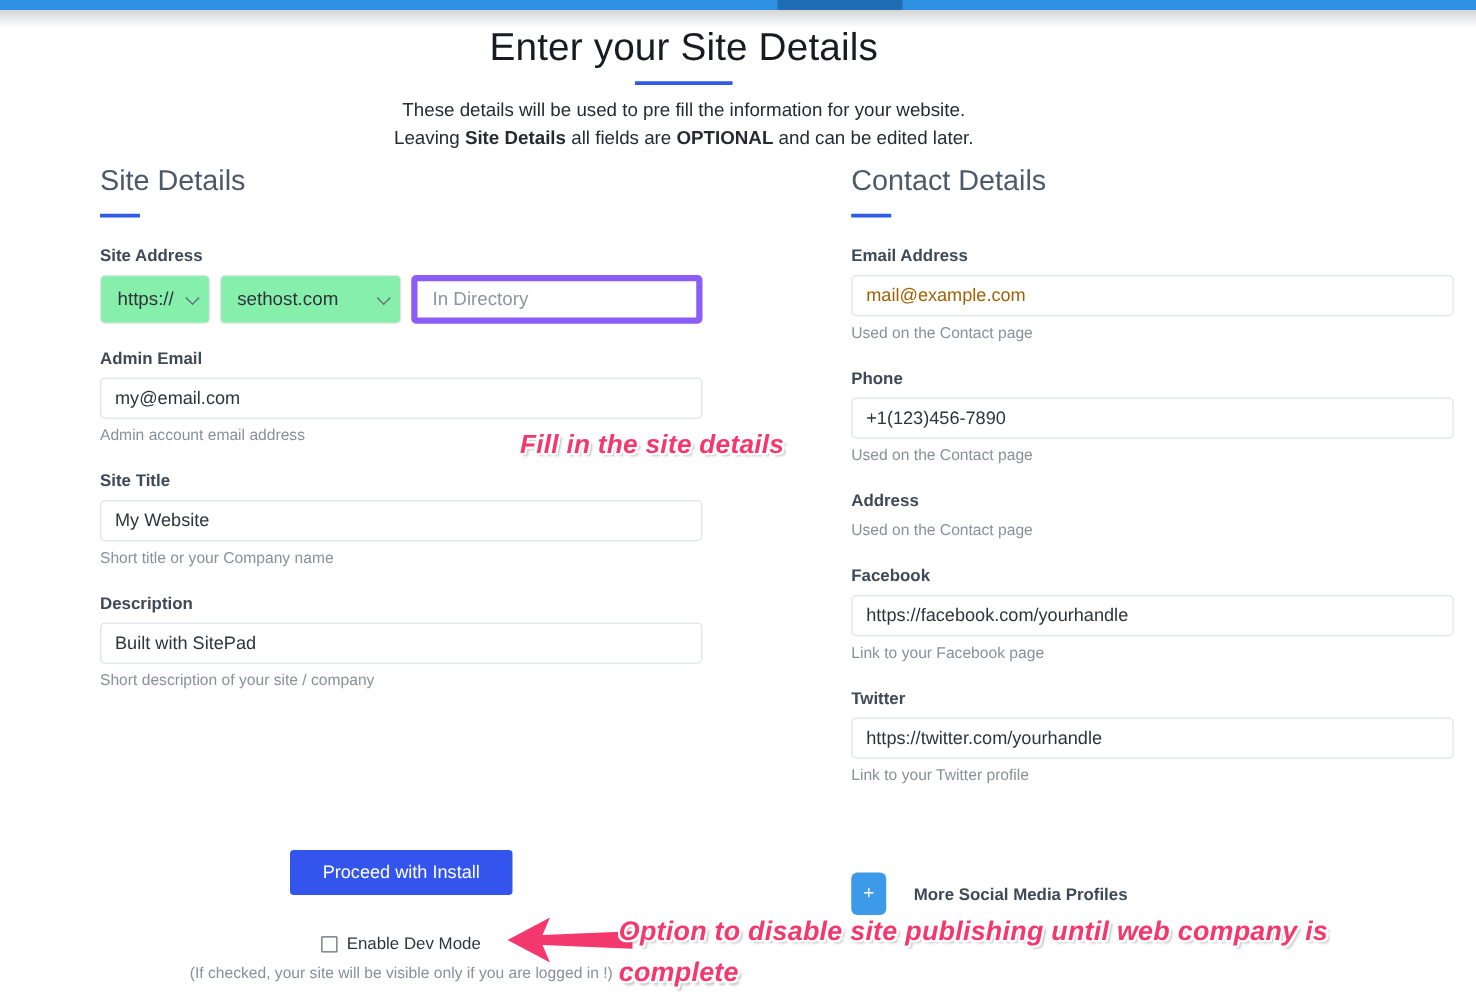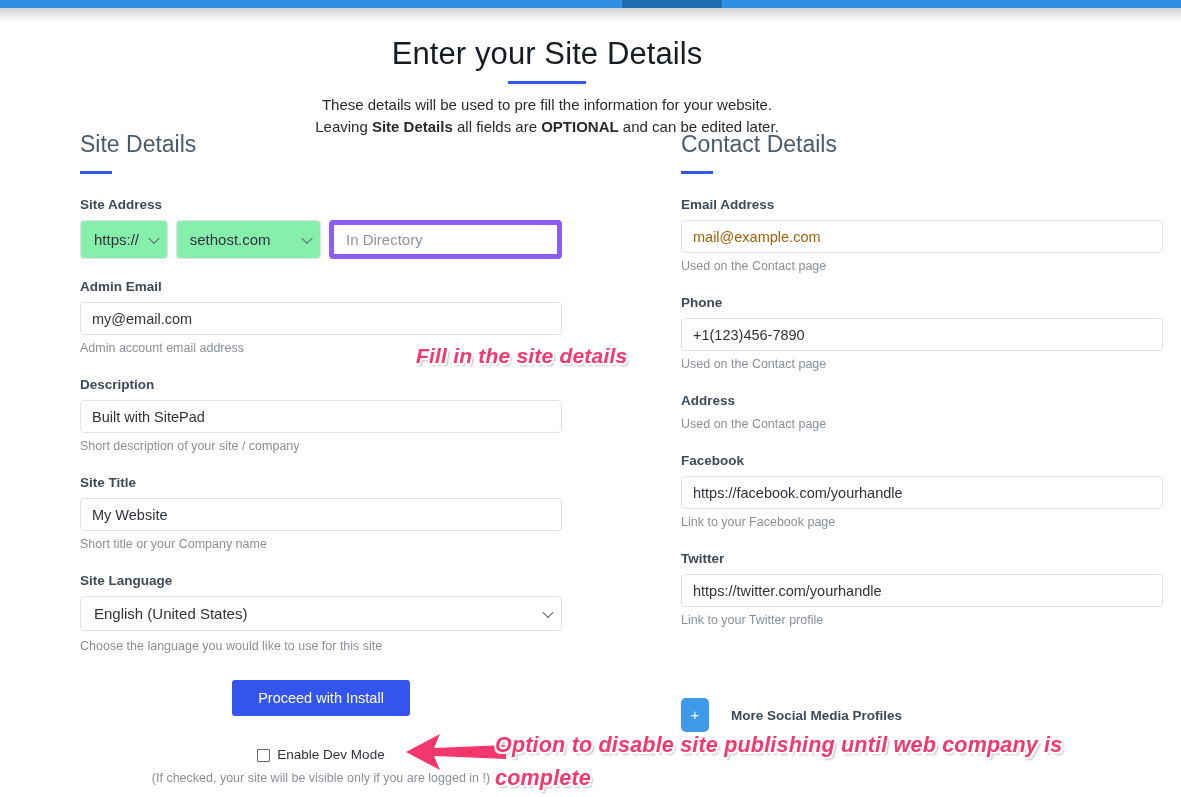--- a/index.html
+++ b/index.html
@@ -15,21 +15,21 @@
 
   
   .topbar { position:absolute; left:0; top:0; width:1181px; height:8px; background:#2e90e0; }
   .topbar-seg { position:absolute; top:0; height:8px; background:#1f6eb4; }
   .topbar-shadow {
     position:absolute; left:0; top:8px; width:1181px; height:14px;
     background: linear-gradient(to bottom, rgba(120,125,132,.33), rgba(255,255,255,0));
   }
 
   
-  .page-header { position:absolute; left:0; top:16px; width:1094px; text-align:center;margin-top:16px; }
+  .page-header { position:absolute; left:0; top:16px; width:1094px; text-align:center; }
   .page-title {
     font-size: 31px; font-weight: 400; color: #171c22;
     letter-spacing: .1px; line-height: 44px; margin:0;
   }
   .title-rule {
     width: 78px; height: 3px; background:#2f59e8; margin: 5px auto 0 auto;
   }
   .sub-line {
     font-size: 15px; color:#262b31; line-height: 22px; margin-top: 10px;
   }
@@ -180,41 +180,31 @@
     </div>
   </div>
 
   <div class="field">
     <label class="field-label">Admin Email</label>
     <input class="control" type="text" value="my@email.com" style="">
     <div class="help">Admin account email address</div>
   </div>
 
   <div class="field">
+    <label class="field-label">Site Title</label>
+    <input class="control" type="text" value="My Website" style="">
+    <div class="help">Short title or your Company name</div>
+  </div>
+
+  <div class="field">
     <label class="field-label">Description</label>
     <input class="control" type="text" value="Built with SitePad" style="">
     <div class="help">Short description of your site / company</div>
   </div>
 
-  <div class="field">
-    <label class="field-label">Site Title</label>
-    <input class="control" type="text" value="My Website" style="">
-    <div class="help">Short title or your Company name</div>
-  </div>
-
-  <div class="field">
-    <label class="field-label">Site Language</label>
-    <span class="lang-wrap" style="display:block;">
-      <select class="lang-sel">
-        <option>English (United States)</option>
-      </select>
-      <span class="chev"></span>
-    </span>
-    <div class="help" style="margin-top:7px;">Choose the language you would like to use for this site</div>
-  </div>
 </div>
 
 <div class="col col-right">
   <h2 class="sec-title">Contact Details</h2>
   <div class="sec-rule"></div>
 
   <div class="field" style="margin-top:22px;">
     <label class="field-label">Email Address</label>
     <input class="control ph" type="text" value="mail@example.com" style="">
     <div class="help">Used on the Contact page</div>

